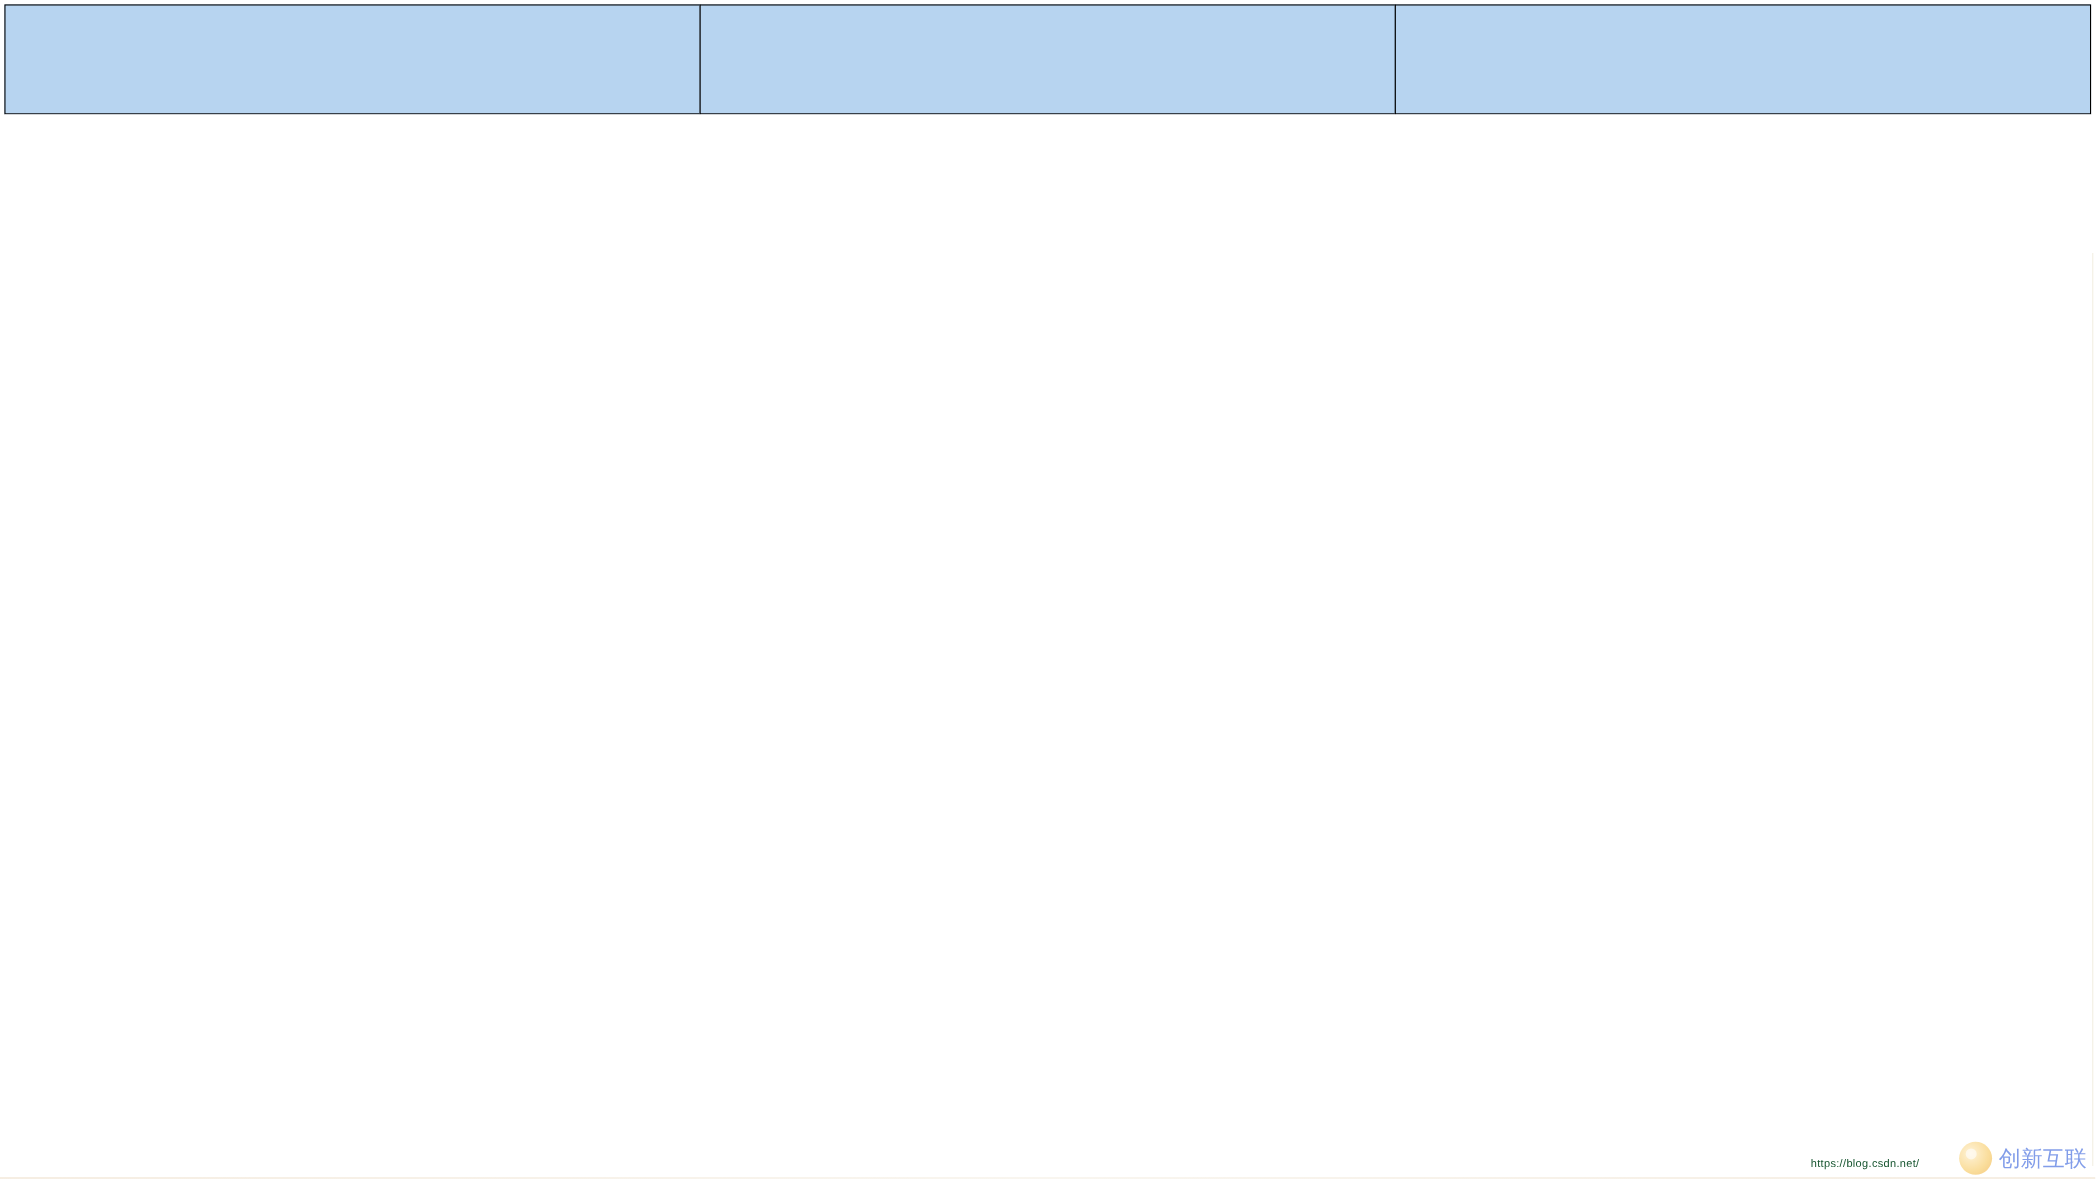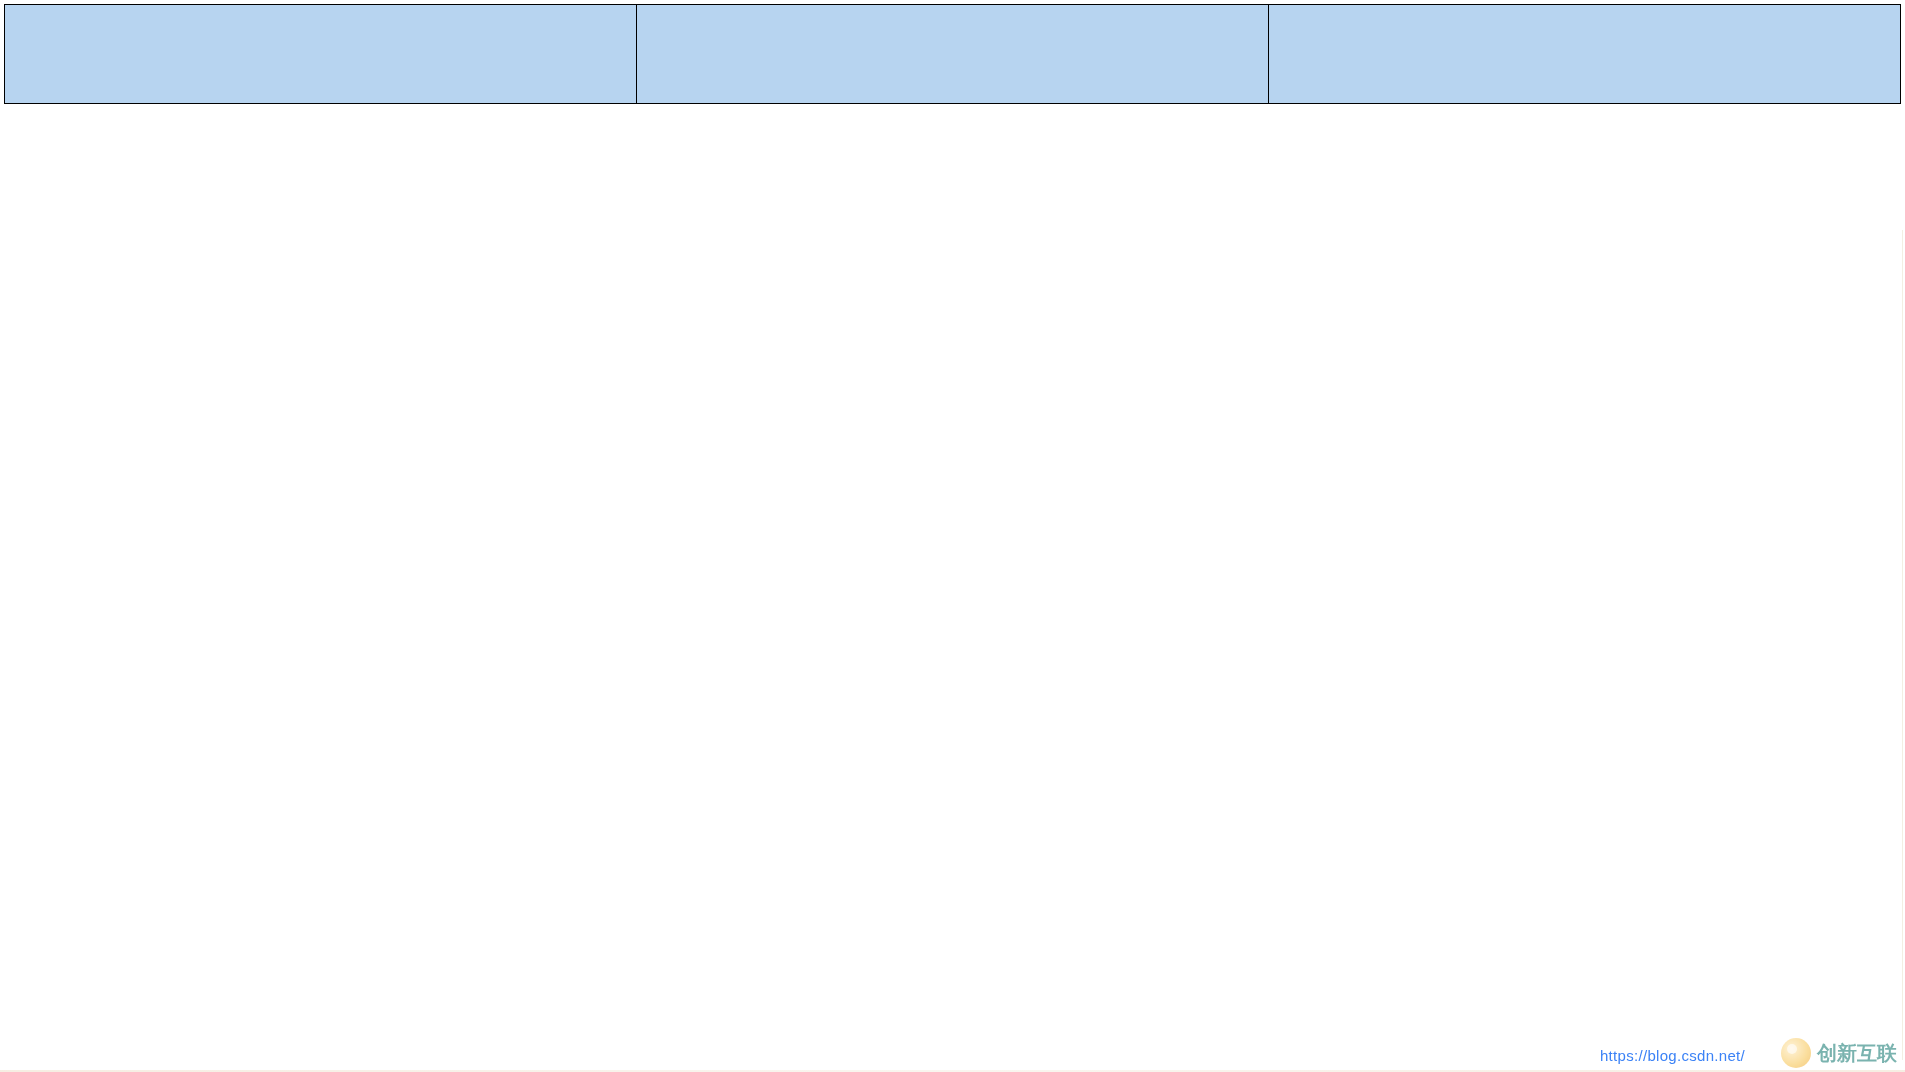--- a/index.html
+++ b/index.html
@@ -45,22 +45,22 @@
     right: 0;
     bottom: 0;
     height: 2px;
     background: linear-gradient(to right, #e8d4b8, #f0e8d8, #e8d4b8);
     opacity: 0.4;
   }
   .watermark-text {
     position: absolute;
     right: 160px;
     bottom: 8px;
-    font-size: 15px;
-    color: #3b82f6;
+    font-size: 10px;
+    color: #14532d;
     letter-spacing: 0.3px;
     user-select: none;
     text-align: center;
   }
   .watermark-logo {
     position: absolute;
     right: 8px;
     bottom: 4px;
     display: flex;
     align-items: center;
@@ -82,22 +82,22 @@
     left: 6px;
     top: 6px;
     width: 10px;
     height: 10px;
     background: #fff;
     border-radius: 50%;
     opacity: 0.6;
   }
   .watermark-logo .cn {
     font-size: 20px;
-    font-weight: 700;
-    color: #0f766e;
+    font-weight: 400;
+    color: #1d4ed8;
     white-space: nowrap;
   }
   .right-hairline {
     position: absolute;
     right: 2px;
     top: 230px;
     bottom: 12px;
     width: 1px;
     background: #e8dfc8;
     opacity: 0.5;

